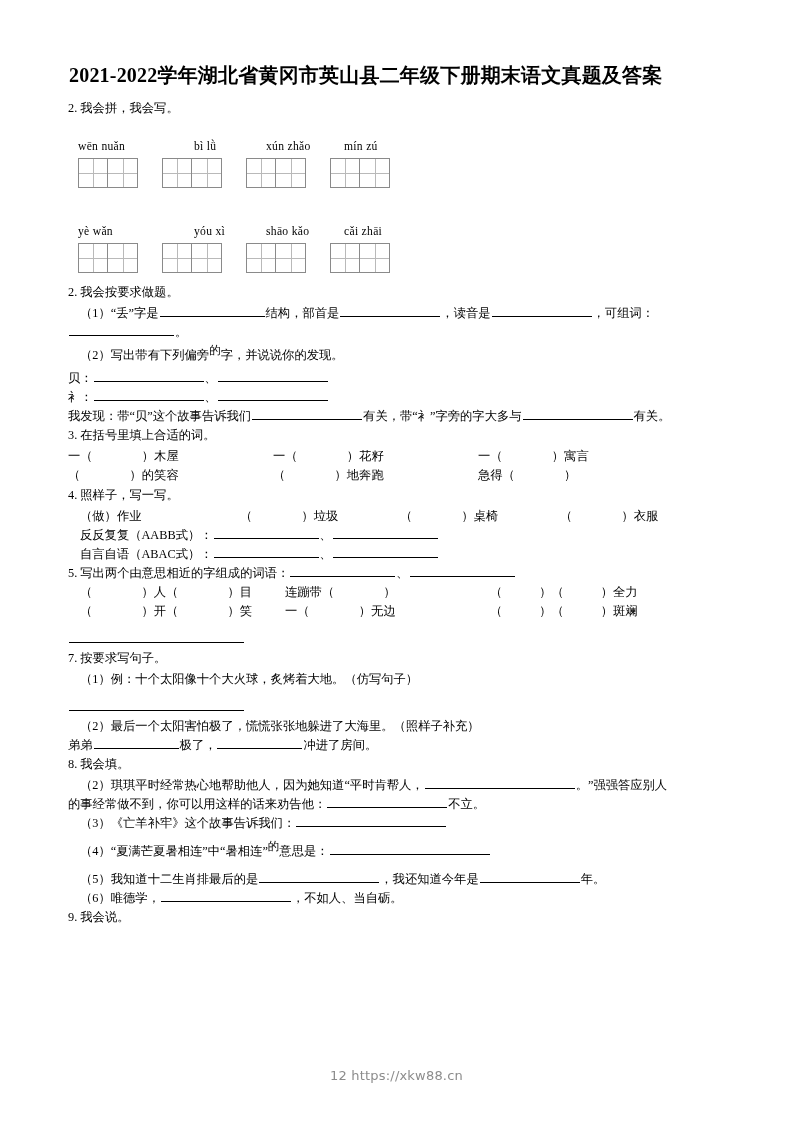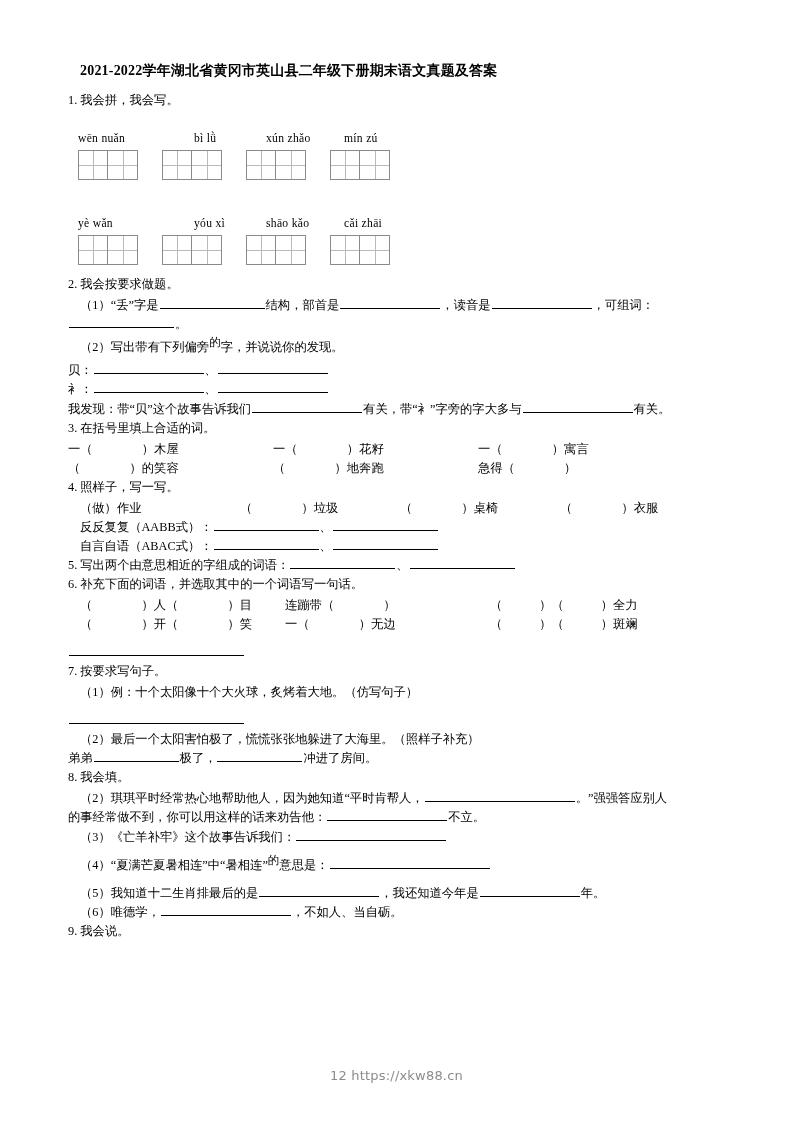--- a/index.html
+++ b/index.html
@@ -18,26 +18,26 @@
   .page {
     position: absolute;
     left: 0; top: 0;
     width: 793px;
     height: 1122px;
     box-sizing: border-box;
     padding: 62px 52px 0 68px;
   }
 
   .doc-title {
-    font-size: 14px;
+    font-size: 20px;
     font-weight: bold;
     letter-spacing: 0.2px;
     text-align: left;
     white-space: nowrap;
-    margin: 0 0 11px 12px;
+    margin: 0 0 11px 1px;
     line-height: 1.3;
   }
 
   .q { font-size: 12.3px; line-height: 1.55; margin: 0; }
   .q-head { margin: 0 0 2px 0; }
   .indent { padding-left: 12px; }
 
   
   .pinyin-row {
     font-size: 11.6px;
@@ -121,21 +121,21 @@
     letter-spacing: 0.2px;
   }
 </style>
 </head>
 <body>
 
 <div class="page">
 
   <div class="doc-title">2021-2022学年湖北省黄冈市英山县二年级下册期末语文真题及答案</div>
 
-  <div class="q q-head">1. 我会拼，我会写。</div>
+  <div class="q q-head">2. 我会拼，我会写。</div>
 
   <div class="pinyin-row">
     <span class="py0">wēn nuǎn</span><span class="py1">bì lǜ</span><span class="py2">xún zhǎo</span><span class="py3">mín zú</span>
   </div>
 
   <div class="grid-row">
     <div class="grid-group">
         <div class="cell"></div>
         <div class="cell"></div>
       </div>
@@ -223,21 +223,20 @@
     <span>反反复复（AABB式）：</span><span class="bl b105"></span><span>、</span><span class="bl b105"></span>
   </div>
   <div class="q indent">
     <span>自言自语（ABAC式）：</span><span class="bl b105"></span><span>、</span><span class="bl b105"></span>
   </div>
 
   <div class="q">
     <span>5. 写出两个由意思相近的字组成的词语：</span><span class="bl b105"></span><span>、</span><span class="bl b105"></span>
   </div>
 
-  <div class="q q-head">6. 补充下面的词语，并选取其中的一个词语写一句话。</div>
   <div class="q indent colrow">
     <span class="c1">（　　　　）人（　　　　）目</span><span class="c2">连蹦带（　　　　）</span><span class="c3">（　　　）（　　　）全力</span>
   </div>
   <div class="q indent colrow">
     <span class="c1">（　　　　）开（　　　　）笑</span><span class="c2">一（　　　　）无边</span><span class="c3">（　　　）（　　　）斑斓</span>
   </div>
   <div class="gap-md"></div>
   <div class="q">
     <span class="bl b175"></span>
   </div>

